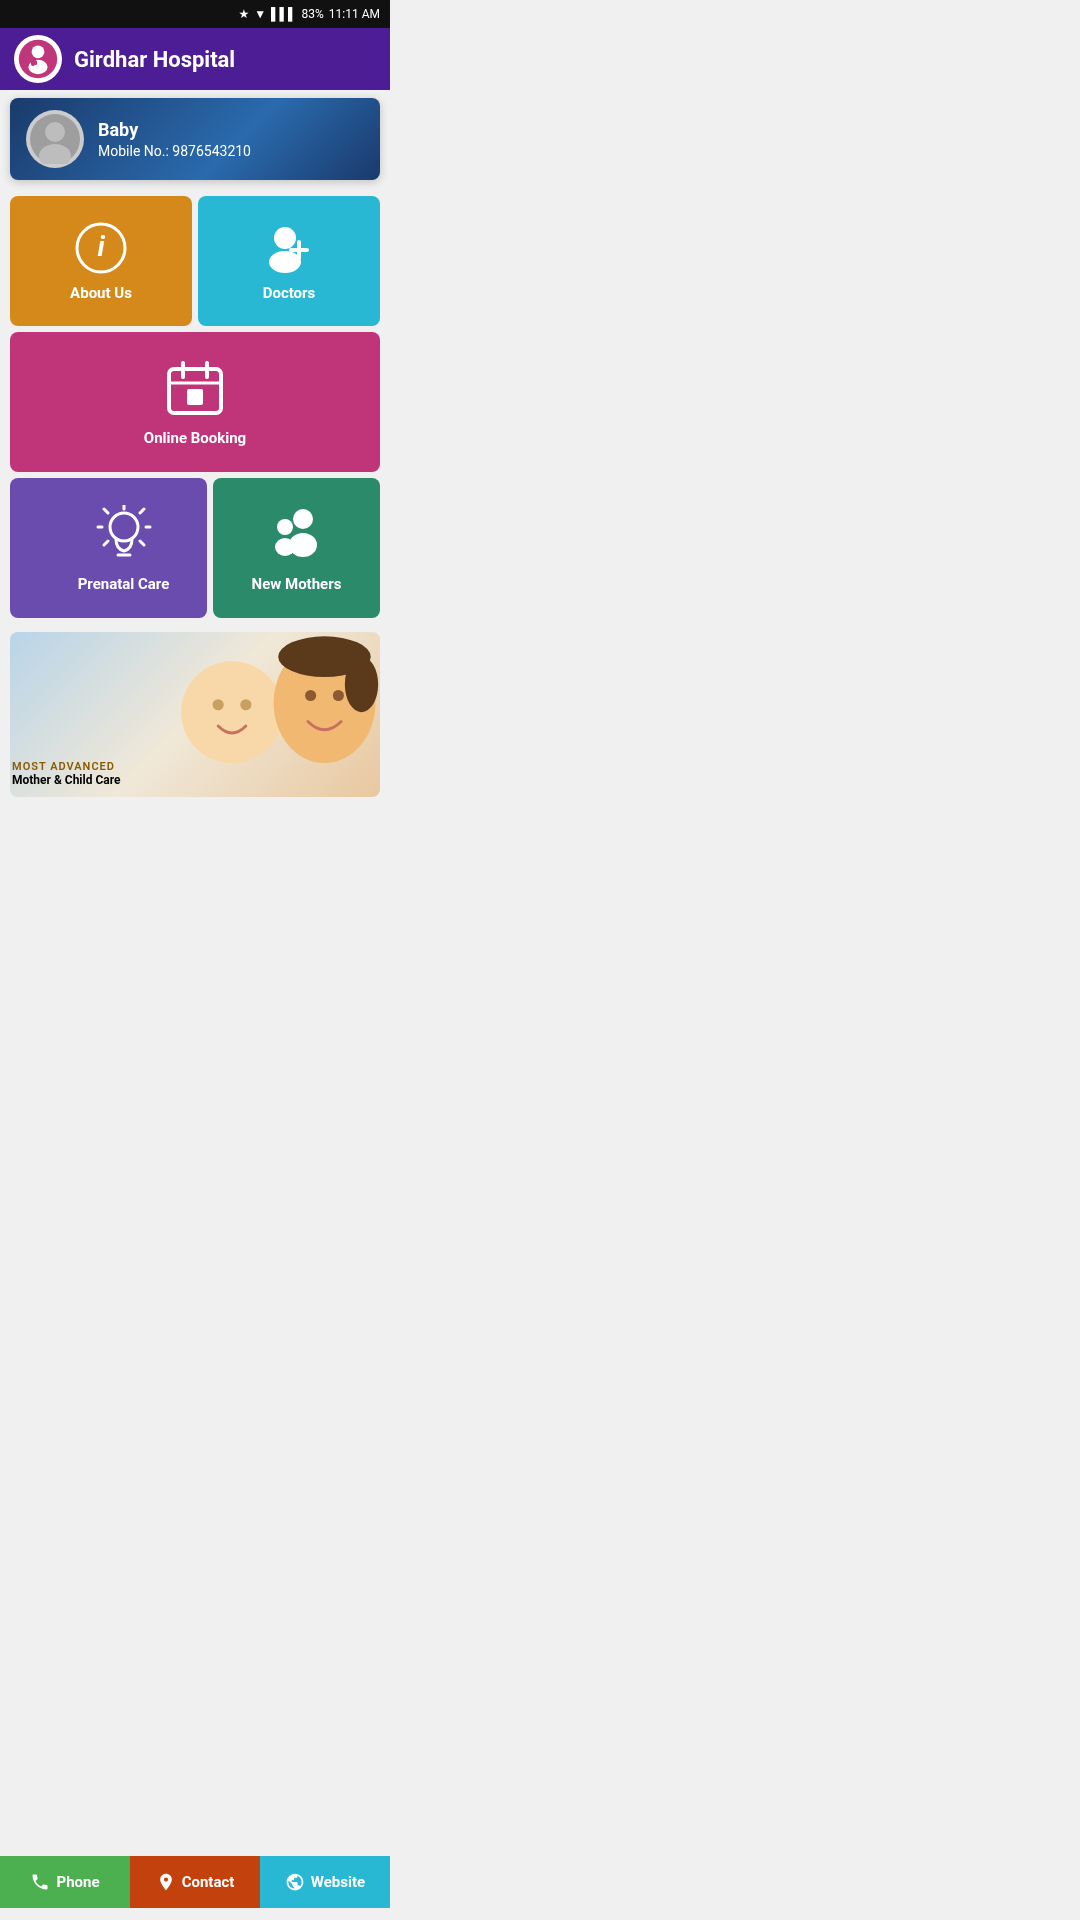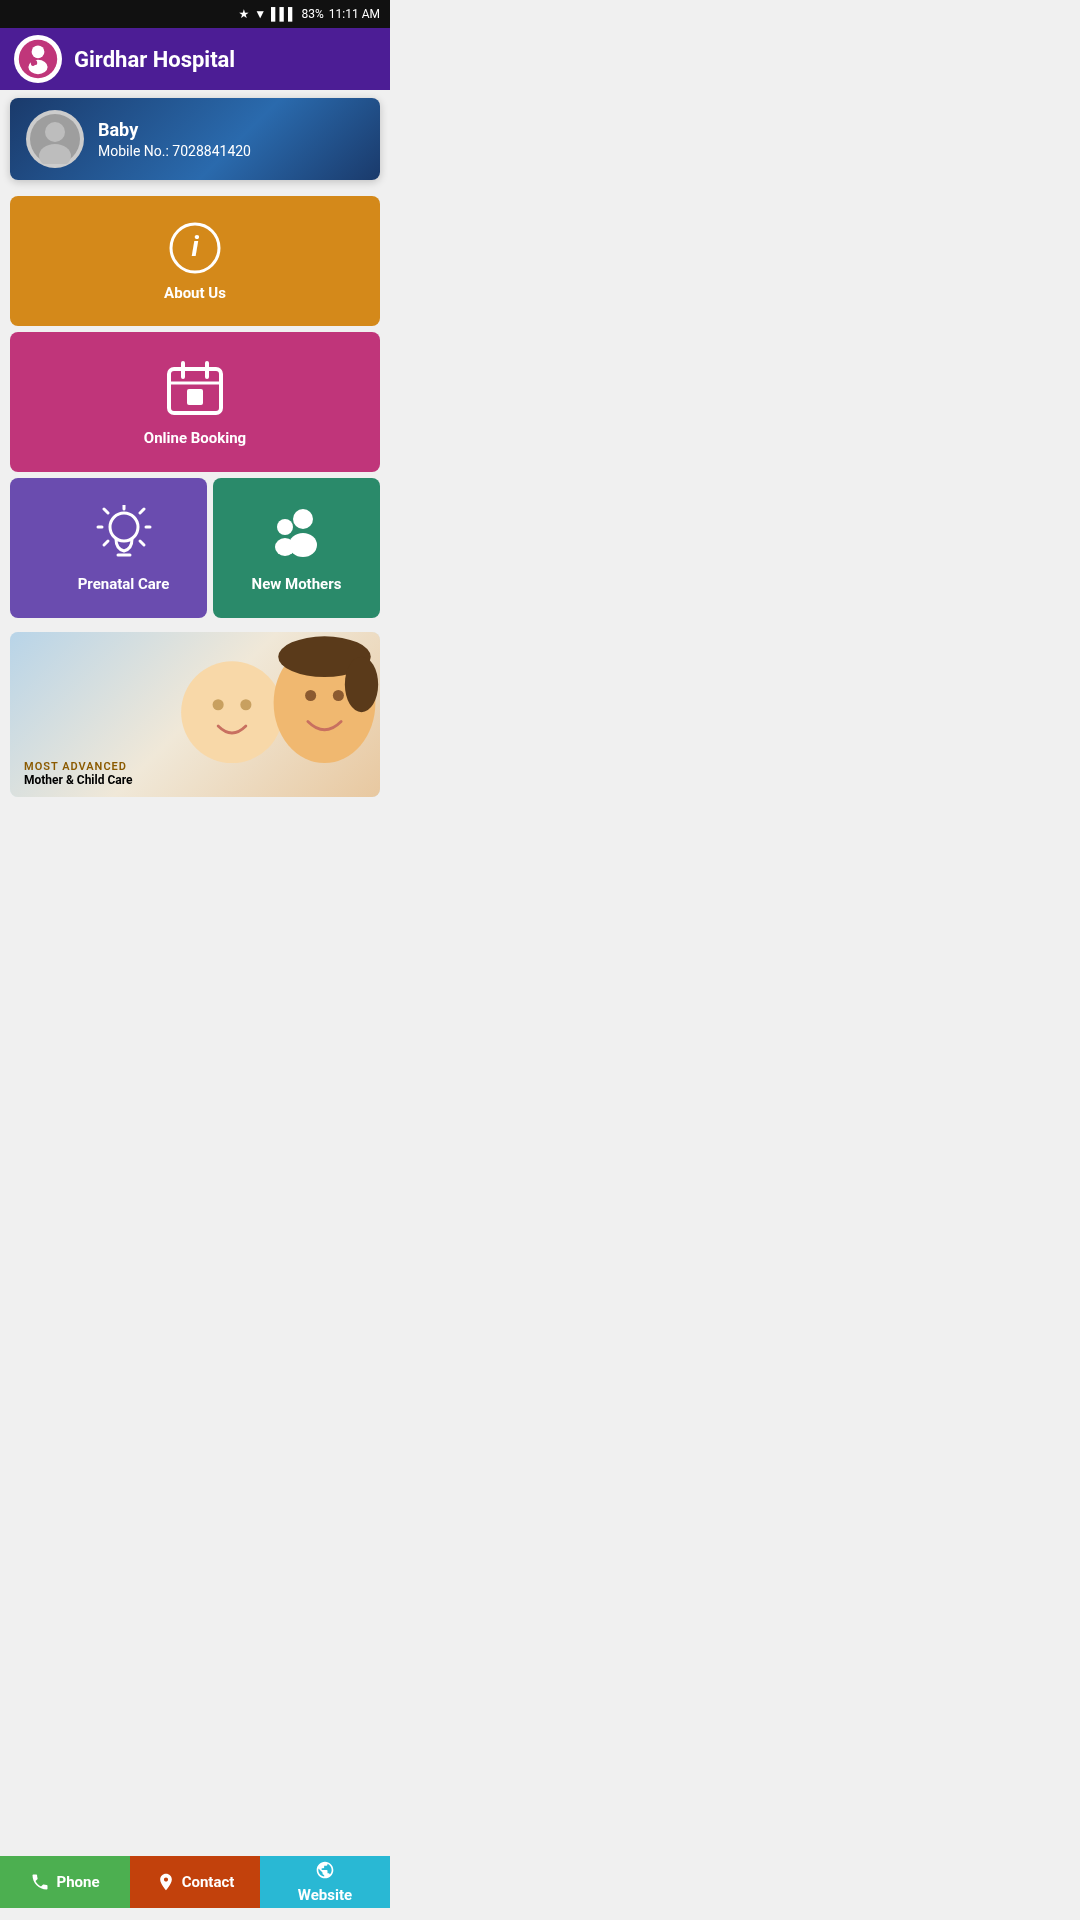--- a/index.html
+++ b/index.html
@@ -133,21 +133,21 @@
       align-items: flex-end;
     }
     .banner-bg {
       position: absolute;
       top: 0; left: 0; right: 0; bottom: 0;
       background: linear-gradient(135deg, #b8d4e8 0%, #f0e8d8 50%, #e8c8a0 100%);
     }
     .banner-overlay {
       position: relative;
       z-index: 1;
-      padding: 10px 14px;
+      padding: 10px 2px;
     }
     .banner-subtitle {
       color: #8b5a00;
       font-size: 11px;
       font-weight: 600;
       letter-spacing: 1px;
     }
     .banner-title {
       color: #000000;
       font-size: 12px;
@@ -178,21 +178,21 @@
       align-items: center;
       justify-content: center;
       gap: 6px;
       color: white;
       font-size: 15px;
       font-weight: bold;
       cursor: pointer;
     }
     .nav-btn-phone { background: #4caf50; }
     .nav-btn-contact { background: #c2410c; }
-    .nav-btn-website { background: #29b8d4; flex-direction: column; }
+    .nav-btn-website { background: #29b8d4; }
 
     
     svg { display: block; }
 
     .logo-svg {
       width: 40px;
       height: 40px;
     }
   </style>
 </head>
@@ -223,38 +223,49 @@
 <div class="user-card">
   <div class="user-avatar">
     <svg width="50" height="50" viewBox="0 0 50 50">
       <circle cx="25" cy="25" r="25" fill="#9e9e9e"></circle>
       <circle cx="25" cy="18" r="10" fill="#bdbdbd"></circle>
       <ellipse cx="25" cy="42" rx="16" ry="12" fill="#bdbdbd"></ellipse>
     </svg>
   </div>
   <div class="user-info">
     <div class="user-name">Baby</div>
-    <div class="user-mobile">Mobile No.: 7028841420</div>
+    <div class="user-mobile">Mobile No.: 9876543210</div>
   </div>
 </div>
 
 <div class="grid-container">
 
   <div class="grid-row">
 
     <div class="grid-item color-amber">
       <div class="grid-icon">
         <svg width="52" height="52" viewBox="0 0 52 52">
           <circle cx="26" cy="26" r="24" stroke="white" stroke-width="3" fill="transparent"></circle>
           <text x="26" y="34" text-anchor="middle" fill="white" font-size="28" font-style="italic" font-weight="bold">i</text>
         </svg>
       </div>
       <span class="grid-item-label">About Us</span>
     </div>
 
+    <div class="grid-item color-cyan">
+      <div class="grid-icon">
+        <svg width="52" height="52" viewBox="0 0 52 52">
+          <circle cx="22" cy="16" r="11" fill="white"></circle>
+          <ellipse cx="22" cy="40" rx="16" ry="11" fill="white"></ellipse>
+          <line x1="36" y1="20" x2="36" y2="36" stroke="white" stroke-width="4" stroke-linecap="round"></line>
+          <line x1="28" y1="28" x2="44" y2="28" stroke="white" stroke-width="4" stroke-linecap="round"></line>
+        </svg>
+      </div>
+      <span class="grid-item-label">Doctors</span>
+    </div>
 
   </div>
 
   <div class="grid-row">
 
     <div class="grid-item color-pink" style="min-height:140px;">
       <div class="grid-icon">
         <svg width="60" height="60" viewBox="0 0 60 60">
           <rect x="4" y="10" width="52" height="44" rx="5" fill="transparent" stroke="white" stroke-width="4"></rect>
           <line x1="4" y1="24" x2="56" y2="24" stroke="white" stroke-width="3"></line>

